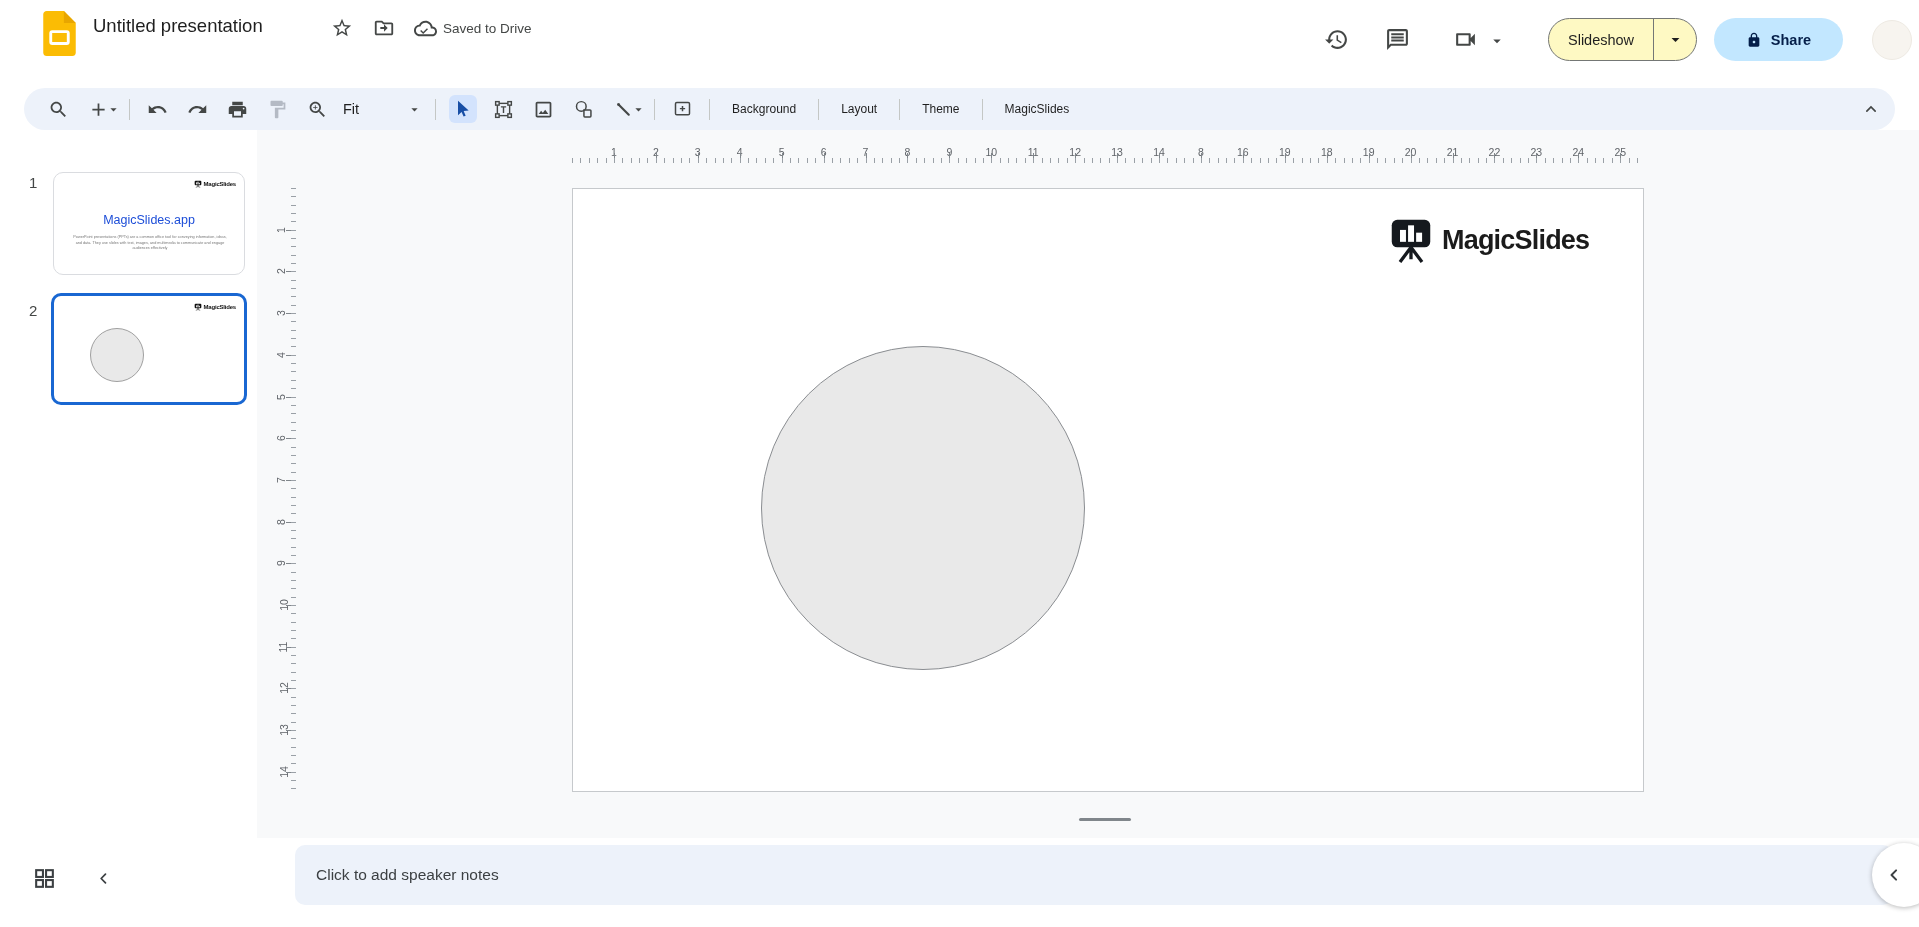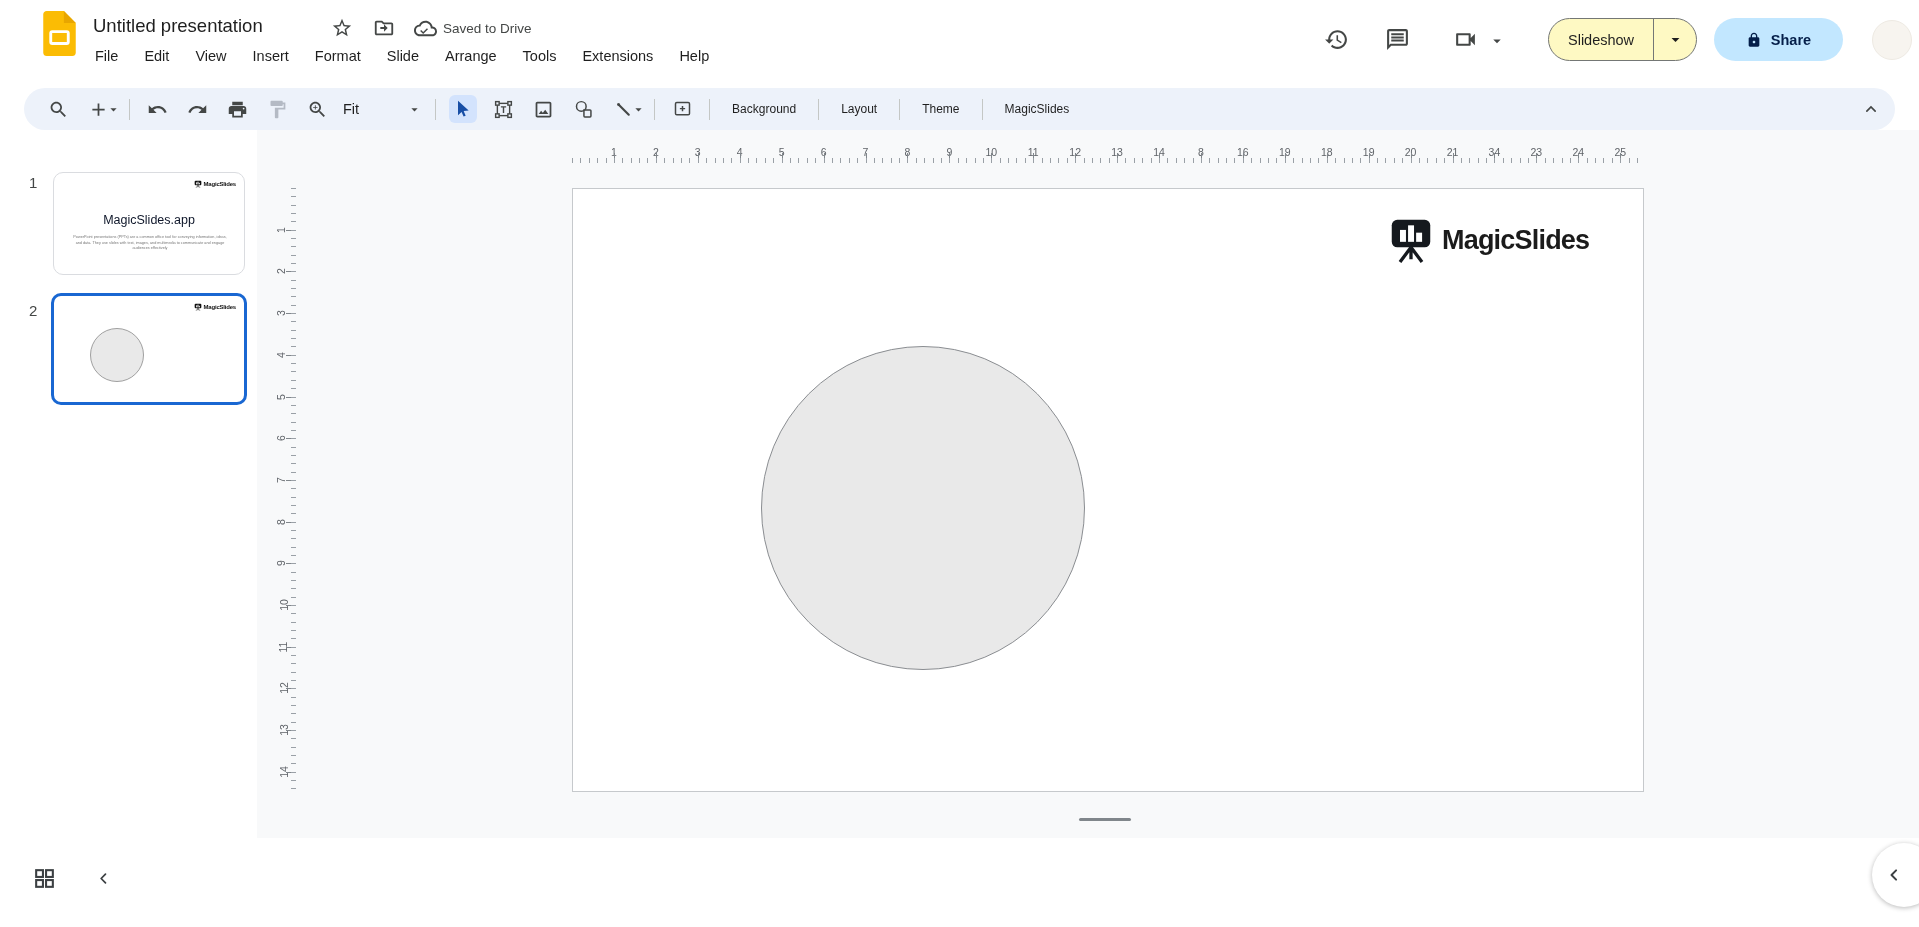--- a/index.html
+++ b/index.html
@@ -47,21 +47,21 @@
   .t-collapse { margin-left:auto; color:#444746; cursor:pointer; flex:none; }
 
   
   .filmstrip { position:absolute; left:0; top:130px; width:257px; height:797px; background:#fff; }
   .slide-num { position:absolute; font-size:15px; color:#444746; }
   .thumb { position:absolute; background:#fff; border-radius:10px; overflow:hidden; cursor:pointer; }
   .thumb1 { left:53px; top:42px; width:192px; height:103px; border:1px solid #dadce0; }
   .thumb2 { left:51px; top:163px; width:196px; height:112px; border:3px solid var(--selected-thumb-border,#1967d2); }
   .mini-brand { position:absolute; right:8px; top:7px; display:flex; align-items:center; gap:2px; }
   .mini-brand-text { font-size:6px; font-weight:bold; color:#111; letter-spacing:-0.2px; }
-  .thumb-title { position:absolute; left:0; top:40px; width:100%; text-align:center; font-size:12.5px; color:#0f172a; }
+  .thumb-title { position:absolute; left:0; top:40px; width:100%; text-align:center; font-size:12.5px; color:#1d4ed8; }
   .thumb-body-wrap { position:absolute; left:-87px; top:61px; width:366px; transform:scale(0.42);
                      transform-origin:top center; }
   .thumb-body { text-align:center; font-size:9px; line-height:1.5; color:#777; }
   .thumb-circle { position:absolute; left:36px; top:32px; width:54px; height:54px; border-radius:50%;
                   background:var(--circle-fill,#e9e9e9); border:1px solid #a0a0a0; }
   .film-grid-btn { position:absolute; left:32px; top:736px; color:#3c4043; cursor:pointer; }
   .film-collapse-btn { position:absolute; left:94px; top:739px; color:#3c4043; cursor:pointer; }
 
   
   .workspace { position:absolute; left:257px; top:130px; right:0; height:708px; background:var(--workspace-bg,#f8f9fa); }
@@ -116,32 +116,20 @@
           <path d="M20 6h-8l-2-2H4c-1.1 0-2 .9-2 2v12c0 1.1.9 2 2 2h16c1.1 0 2-.9 2-2V8c0-1.1-.9-2-2-2zm0 12H4V6h5.17l2 2H20v10zm-8.01-2L16 12l-4.01-4v3H8v2h3.99v3z"></path>
         </svg>
     </span>
     <span class="tb-ic" style="left:398px">
       <svg width="23" height="23" viewBox="0 0 24 24" fill="currentColor">
           <path d="M19.35 10.04C18.67 6.59 15.64 4 12 4 9.11 4 6.6 5.64 5.35 8.04 2.34 8.36 0 10.91 0 14c0 3.31 2.69 6 6 6h13c2.76 0 5-2.24 5-5 0-2.64-2.05-4.78-4.65-4.96zM19 18H6c-2.21 0-4-1.79-4-4s1.79-4 4-4h.71C7.37 7.69 9.48 6 12 6c3.04 0 5.5 2.46 5.5 5.5v.5H19c1.66 0 3 1.34 3 3s-1.34 3-3 3zm-9.42-2.33l-2.09-2.09-1.06 1.06 3.15 3.15 5.02-5.02-1.06-1.06-3.96 3.96z"></path>
         </svg>
     </span>
     <span class="saved-label">Saved to Drive</span>
 
-    <nav class="menubar">
-      <span class="menu-item">File</span>
-      <span class="menu-item">Edit</span>
-      <span class="menu-item">View</span>
-      <span class="menu-item">Insert</span>
-      <span class="menu-item">Format</span>
-      <span class="menu-item">Slide</span>
-      <span class="menu-item">Arrange</span>
-      <span class="menu-item">Tools</span>
-      <span class="menu-item">Extensions</span>
-      <span class="menu-item">Help</span>
-    </nav>
 
     <span class="top-ic" style="left:1308px">
       <svg width="25" height="25" viewBox="0 0 24 24" fill="currentColor">
           <path d="M13 3c-4.97 0-9 4.03-9 9H1l3.89 3.89.07.14L9 12H6c0-3.87 3.13-7 7-7s7 3.13 7 7-3.13 7-7 7c-1.93 0-3.68-.79-4.94-2.06l-1.42 1.42C8.27 19.99 10.51 21 13 21c4.97 0 9-4.03 9-9s-4.03-9-9-9zm-1 5v5l4.28 2.54.72-1.21-3.5-2.08V8H12z"></path>
         </svg>
     </span>
     <span class="top-ic" style="left:1369px">
       <svg width="25" height="25" viewBox="0 0 24 24" fill="currentColor">
           <path d="M20 2H4c-1.1 0-2 .9-2 2v18l4-4h14c1.1 0 2-.9 2-2V4c0-1.1-.9-2-2-2zm0 14H5.17L4 17.17V4h16v12z"></path>
           <path d="M6 6h12v2H6zm0 3h12v2H6zm0 3h12v2H6z"></path>
@@ -372,21 +360,21 @@
         <span class="hnum" style="left: 712.81px;">19</span>
         <i class="htick" style="left: 712.81px;"></i>
         <span class="hnum" style="left: 754.74px;">18</span>
         <i class="htick" style="left: 754.74px;"></i>
         <span class="hnum" style="left: 796.67px;">19</span>
         <i class="htick" style="left: 796.67px;"></i>
         <span class="hnum" style="left: 838.6px;">20</span>
         <i class="htick" style="left: 838.6px;"></i>
         <span class="hnum" style="left: 880.53px;">21</span>
         <i class="htick" style="left: 880.53px;"></i>
-        <span class="hnum" style="left: 922.46px;">34</span>
+        <span class="hnum" style="left: 922.46px;">22</span>
         <i class="htick" style="left: 922.46px;"></i>
         <span class="hnum" style="left: 964.39px;">23</span>
         <i class="htick" style="left: 964.39px;"></i>
         <span class="hnum" style="left: 1006.32px;">24</span>
         <i class="htick" style="left: 1006.32px;"></i>
         <span class="hnum" style="left: 1048.25px;">25</span>
         <i class="htick" style="left: 1048.25px;"></i>
       </div>
     <div class="v-ruler">
         <span class="vnum" style="top: 41.7px;">1</span>
@@ -429,19 +417,22 @@
           <path d="M24 33L12 49M24 33l12 16M24 33v13" stroke="#15191e" stroke-width="3.6" fill="none"></path>
         </svg>
         <span class="canvas-brand-text">MagicSlides</span>
       </div>
       <div class="canvas-circle"></div>
     </div>
 
     <div class="notes-handle"></div>
   </main>
 
+  <div class="notes-bar">
+    <span class="notes-text">Click to add speaker notes</span>
+  </div>
   <div class="notes-toggle">
     <svg width="20" height="20" viewBox="0 0 24 24" fill="none" stroke="currentColor" stroke-width="2.4" stroke-linecap="round" stroke-linejoin="round">
         <path d="M14.5 6.5L9 12l5.5 5.5"></path>
       </svg>
   </div>
 
 </div>
 
 </body></html>

